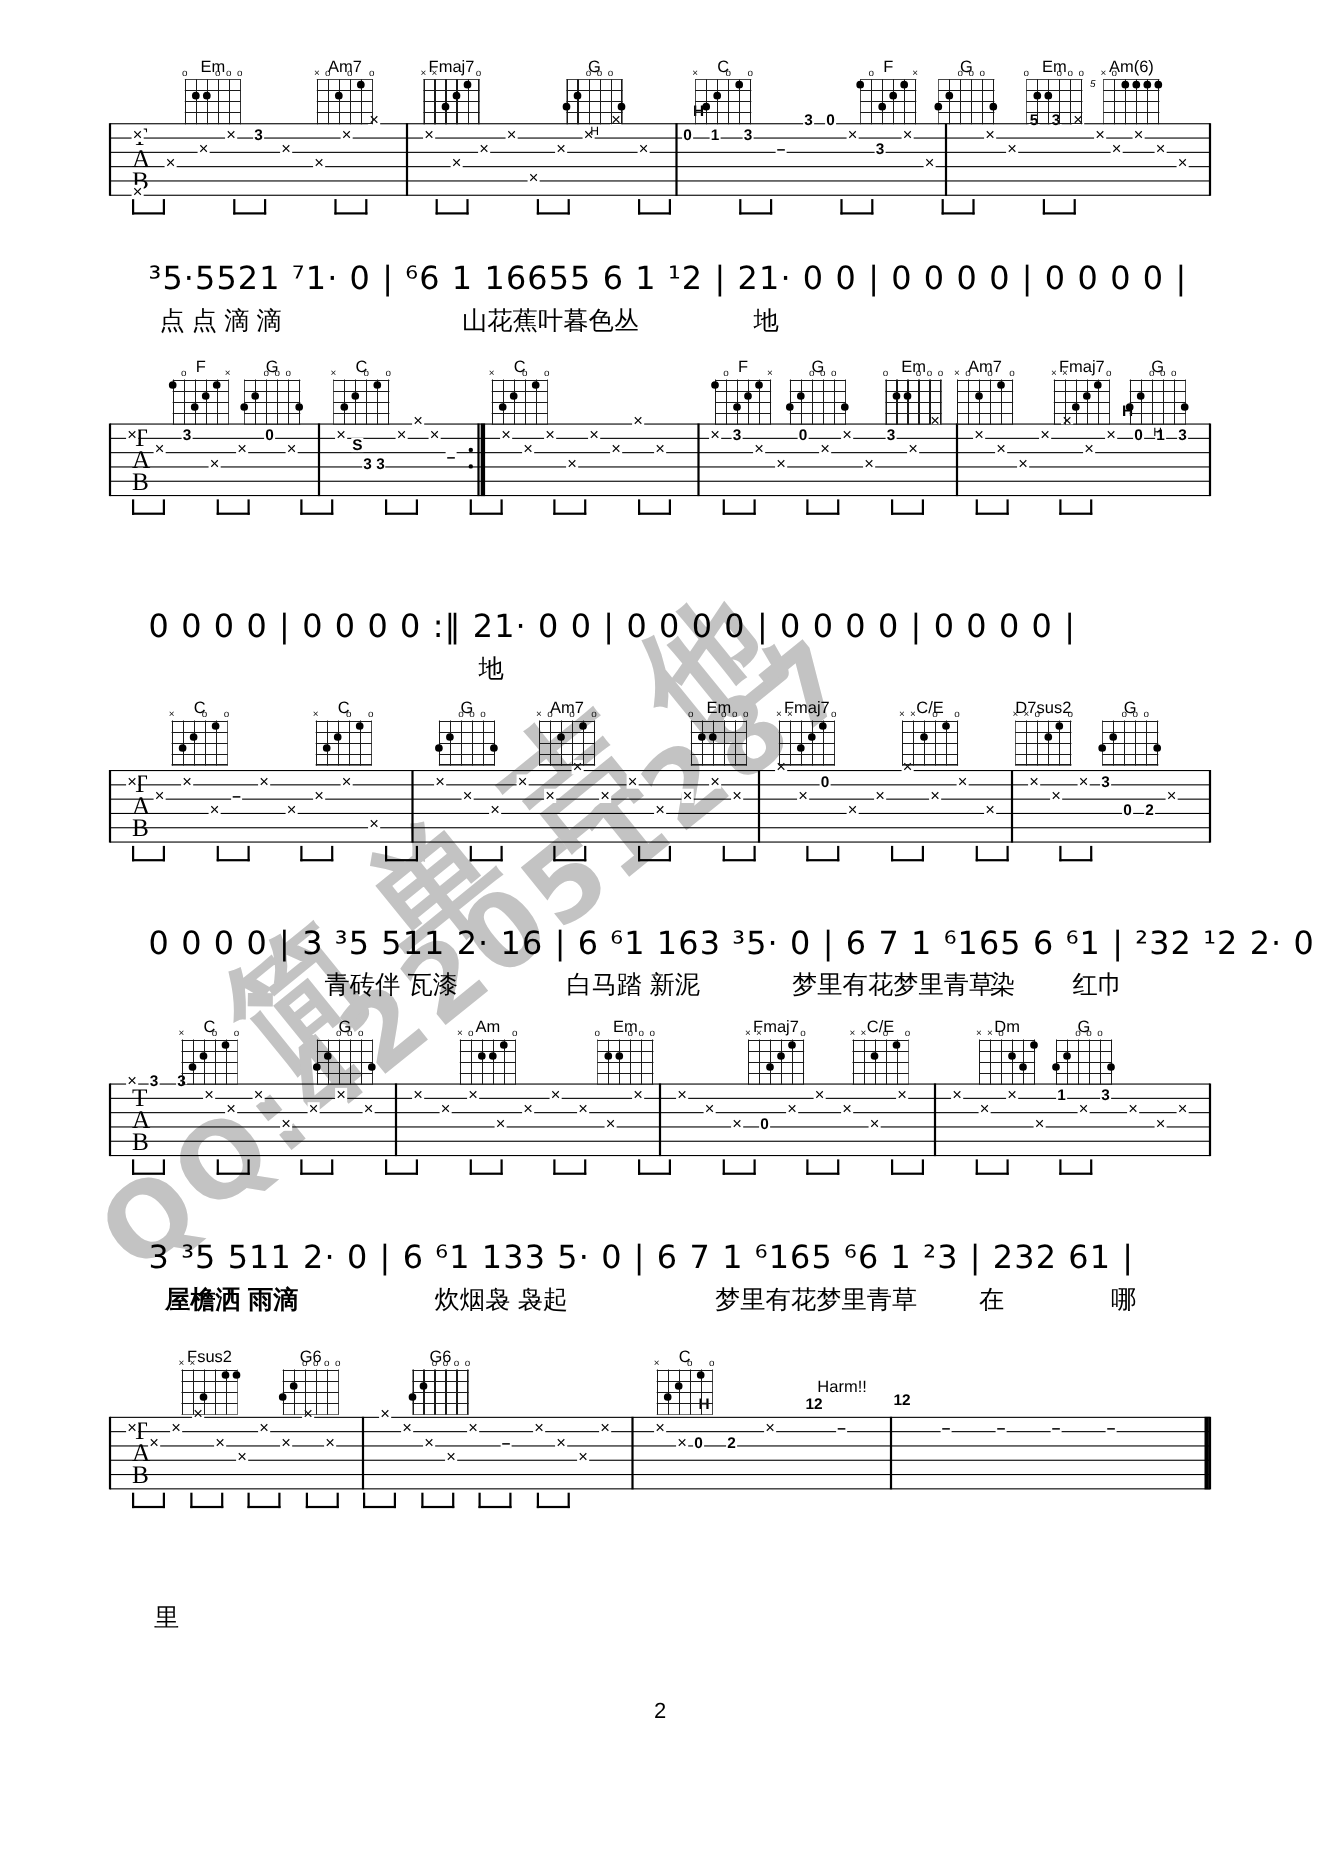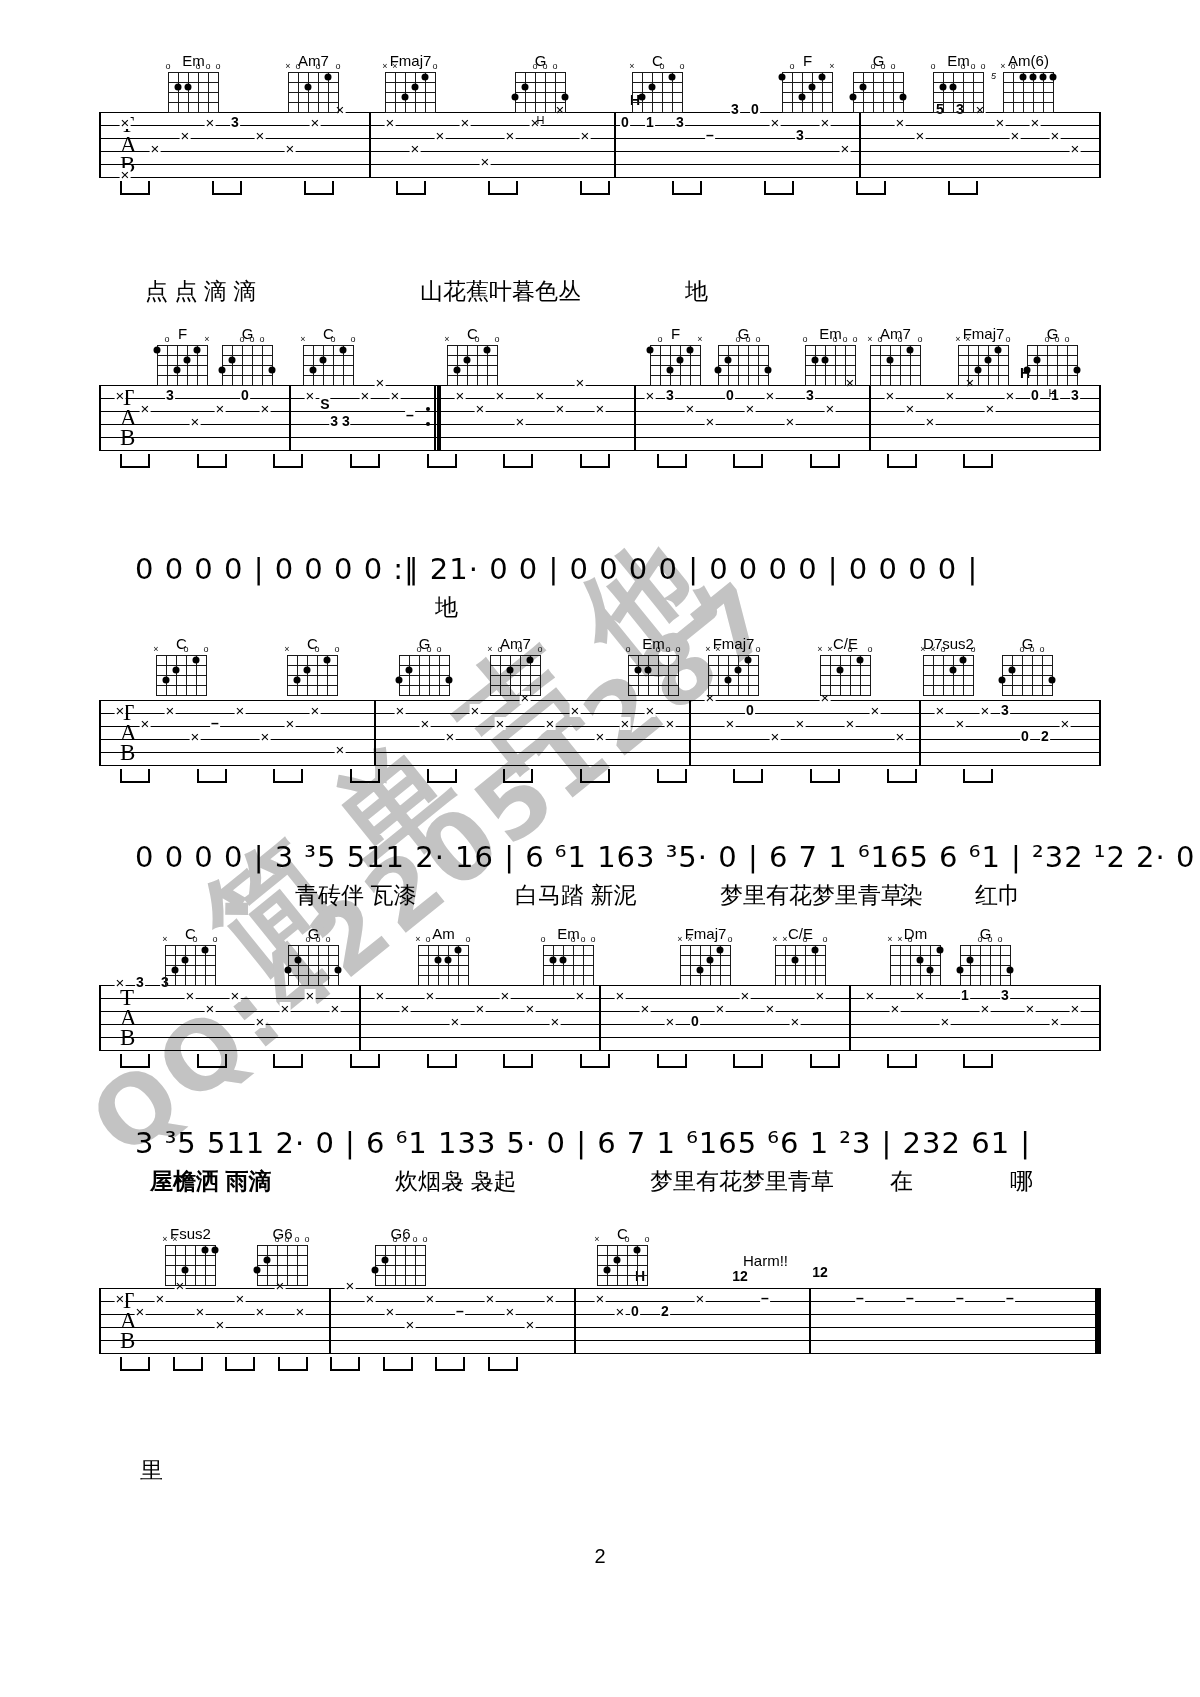--- a/index.html
+++ b/index.html
@@ -811,20 +811,21 @@
       <div class="beam" style="left: 12.5%;"></div>
       <div class="beam" style="left: 17.75%;"></div>
       <div class="beam" style="left: 23%;"></div>
       <div class="beam" style="left: 28.25%;"></div>
       <div class="beam" style="left: 33.5%;"></div>
       <div class="beam" style="left: 38.75%;"></div>
     </div>
   </div>
 <div id="jianpu">
     <div class="jrow" style="top: 236px;">
+      <div class="jnotes">³5·5521 ⁷1·   0 | ⁶6 1 16655 6 1 ¹2 | 21·  0 0 | 0 0 0 0 | 0 0 0 0 |</div>
       <span class="jlyric" style="left: 4.5%;">点 点 滴 滴</span>
       <span class="jlyric" style="left: 32%;">山花蕉叶暮色丛</span>
       <span class="jlyric" style="left: 58.5%;">地</span>
     </div>
     <div class="jrow" style="top: 552px;">
       <div class="jnotes">0 0 0 0 | 0 0 0 0 :‖ 21·  0 0 | 0 0 0 0 | 0 0 0 0 | 0 0 0 0 |</div>
       <span class="jlyric" style="left: 33.5%;">地</span>
     </div>
     <div class="jrow" style="top: 840px;">
       <div class="jnotes">0 0 0 0 | 3 ³5 511 2·  16 | 6 ⁶1 163 ³5·  0 | 6 7 1 ⁶165 6 ⁶1 | ²32 ¹2 2·  0 |</div>

